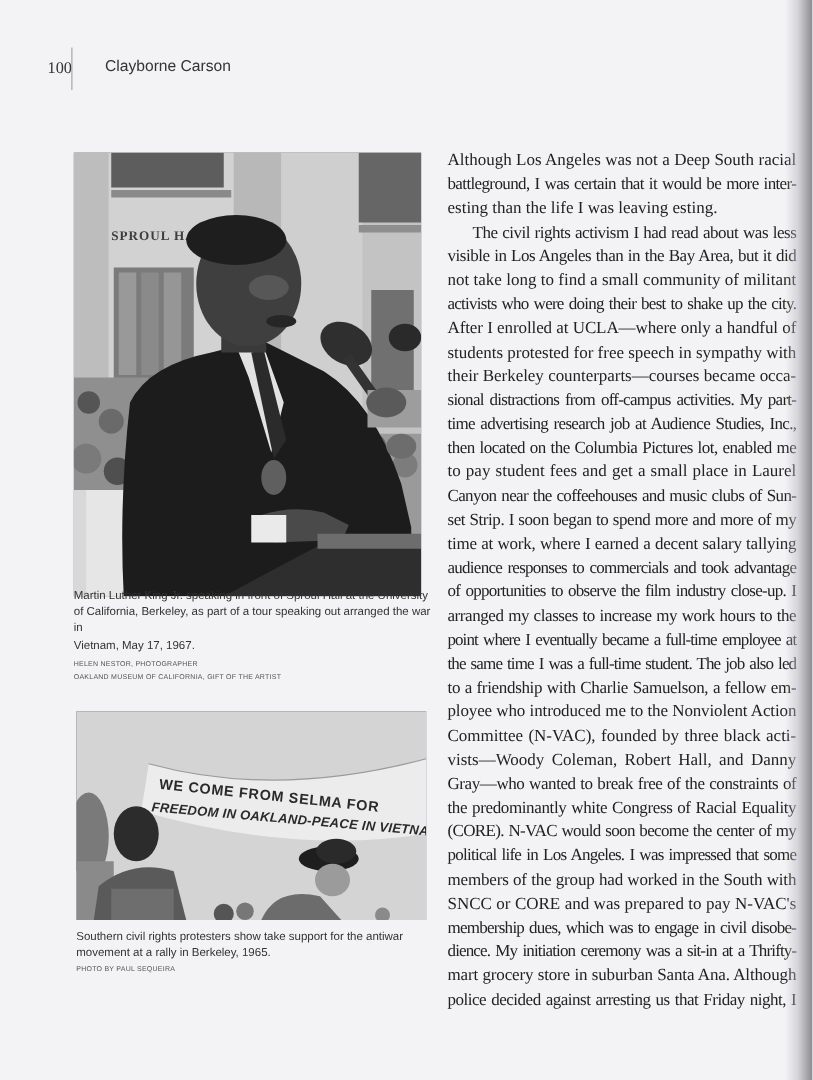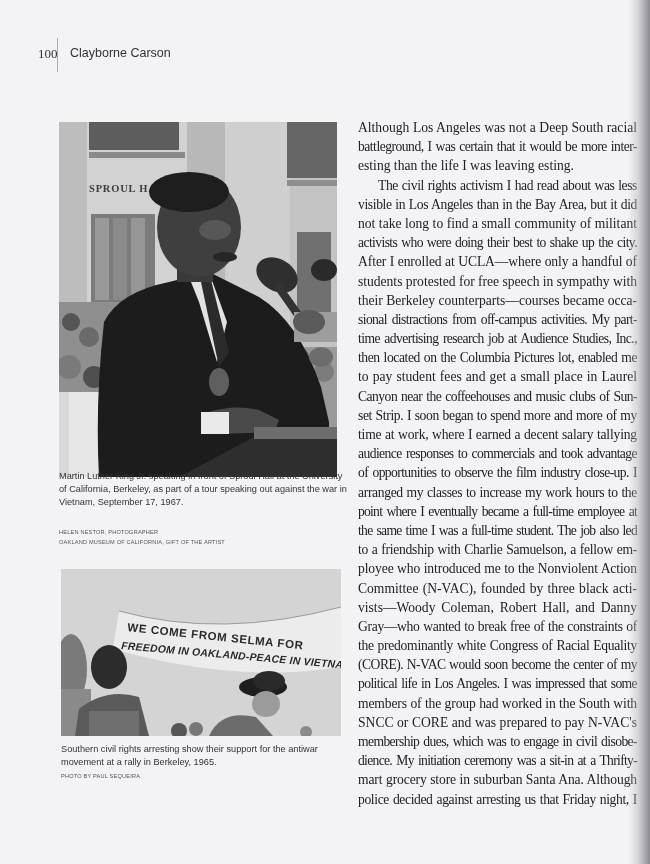--- a/index.html
+++ b/index.html
@@ -16,21 +16,21 @@
   }
   .running-head { position: absolute; top: 38px; left: 0; height: 40px; }
   .page-number {
     position: absolute; left: 26px; top: 8px;
     font-family: "Liberation Serif", serif; font-size: 13px; color: #333; margin-left: 12px;
   }
   .head-rule {
     position: absolute; left: 57px; top: 0; width: 1px; height: 34px; background: #aaa;
   }
   .author {
-    position: absolute; left: 70px; top: 8px; white-space: nowrap;
+    position: absolute; left: 84px; top: 8px; white-space: nowrap;
     font-family: "Liberation Sans", sans-serif; font-size: 12.5px; color: #333;
   }
 
   .figure { position: absolute; }
   .photo { position: absolute; overflow: hidden; background: #888; }
   .caption {
     position: absolute; font-family: "Liberation Sans", sans-serif;
     font-size: 9.2px; line-height: 13.2px; color: #333;
   }
   .credit {
@@ -115,22 +115,22 @@
       <rect x="226" y="160" width="8" height="40" fill="#333" transform="rotate(-35 230 180)"></rect>
       <ellipse cx="265" cy="148" rx="13" ry="11" fill="#2a2a2a"></ellipse>
       <rect x="235" y="190" width="43" height="30" fill="#9d9d9d"></rect>
       <ellipse cx="250" cy="200" rx="16" ry="12" fill="#5a5a5a"></ellipse>
       <ellipse cx="262" cy="235" rx="12" ry="10" fill="#6d6d6d"></ellipse>
       <ellipse cx="160" cy="260" rx="10" ry="14" fill="#5f5f5f"></ellipse>
     </svg>
   </div>
   <div class="caption" style="left:59px; top:470px; width:290px;">
     <div>Martin Luther King Jr. speaking in front of Sproul Hall at the University</div>
-    <div>of California, Berkeley, as part of a tour speaking out against the war in</div>
-    <div>Vietnam, September 17, 1967.</div>
+    <div>of California, Berkeley, as part of a tour speaking out arranged the war in</div>
+    <div>Vietnam, May 17, 1967.</div>
   </div>
   <div class="credit" style="left:59px; top:528px; width:290px;">
     <div>HELEN NESTOR, PHOTOGRAPHER</div>
     <div>OAKLAND MUSEUM OF CALIFORNIA, GIFT OF THE ARTIST</div>
   </div>
 </div>
 
 <div class="figure">
   <div class="photo" style="left:61px; top:569px; width:280px; height:167px;">
     <svg width="280" height="167" viewBox="0 0 280 167" xmlns="http://www.w3.org/2000/svg">
@@ -151,21 +151,21 @@
       <ellipse cx="208" cy="112" rx="16" ry="10" fill="#2a2a2a"></ellipse>
       <ellipse cx="205" cy="135" rx="14" ry="13" fill="#9b9b9b"></ellipse>
       <path d="M148 167 Q160 140 195 148 L212 167 Z" fill="#6c6c6c"></path>
 
       <circle cx="118" cy="162" r="8" fill="#555"></circle>
       <circle cx="135" cy="160" r="7" fill="#777"></circle>
       <circle cx="245" cy="163" r="6" fill="#8a8a8a"></circle>
     </svg>
   </div>
   <div class="caption" style="left:61px; top:743px; width:290px;">
-    <div>Southern civil rights arresting show their support for the antiwar</div>
+    <div>Southern civil rights protesters show take support for the antiwar</div>
     <div>movement at a rally in Berkeley, 1965.</div>
   </div>
   <div class="credit" style="left:61px; top:772px; width:290px;">
     <div>PHOTO BY PAUL SEQUEIRA</div>
   </div>
 </div>
 
 <div class="body-text" id="body-text">
     <span class="line">Although Los Angeles was not a Deep South racial</span>
     <span class="line" style="letter-spacing: -0.5px;">battleground, I was certain that it would be more inter-</span>

